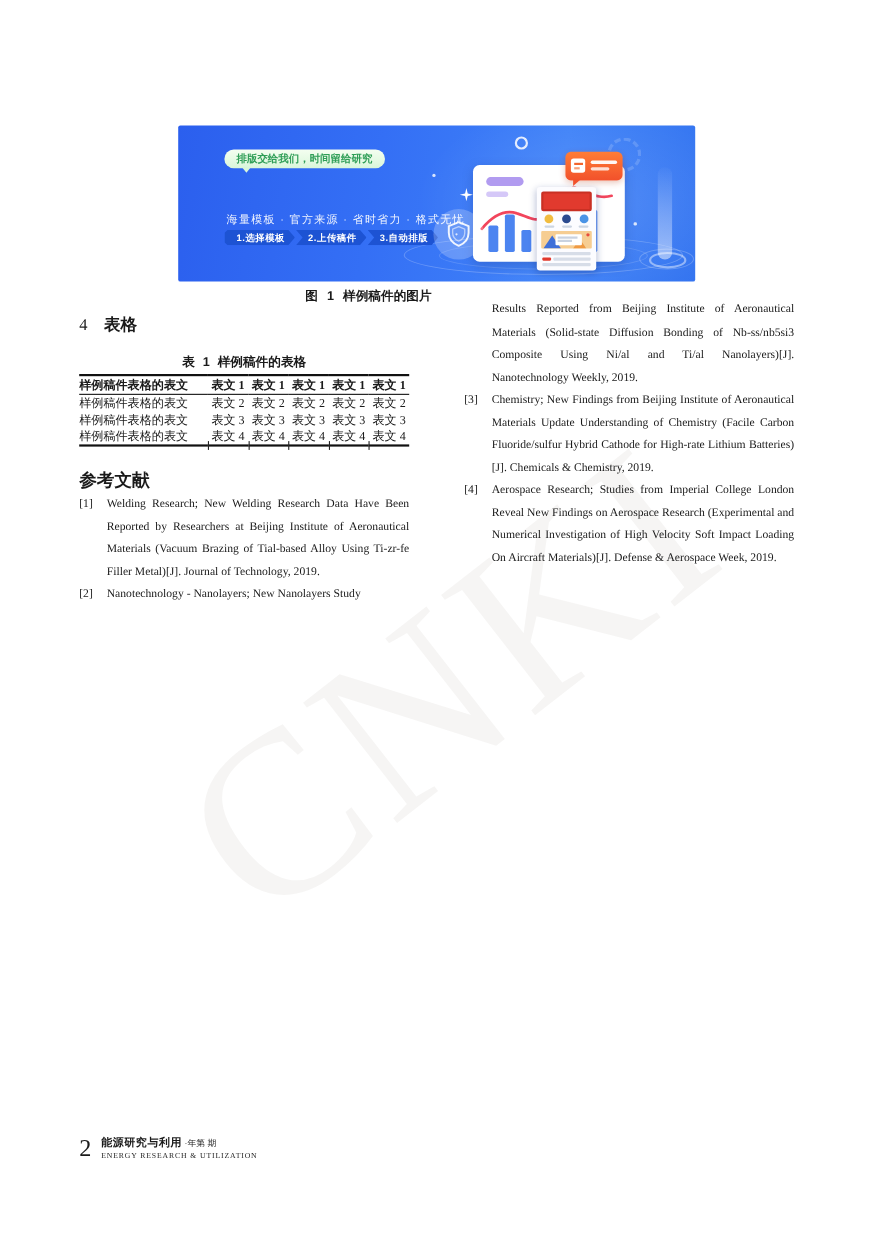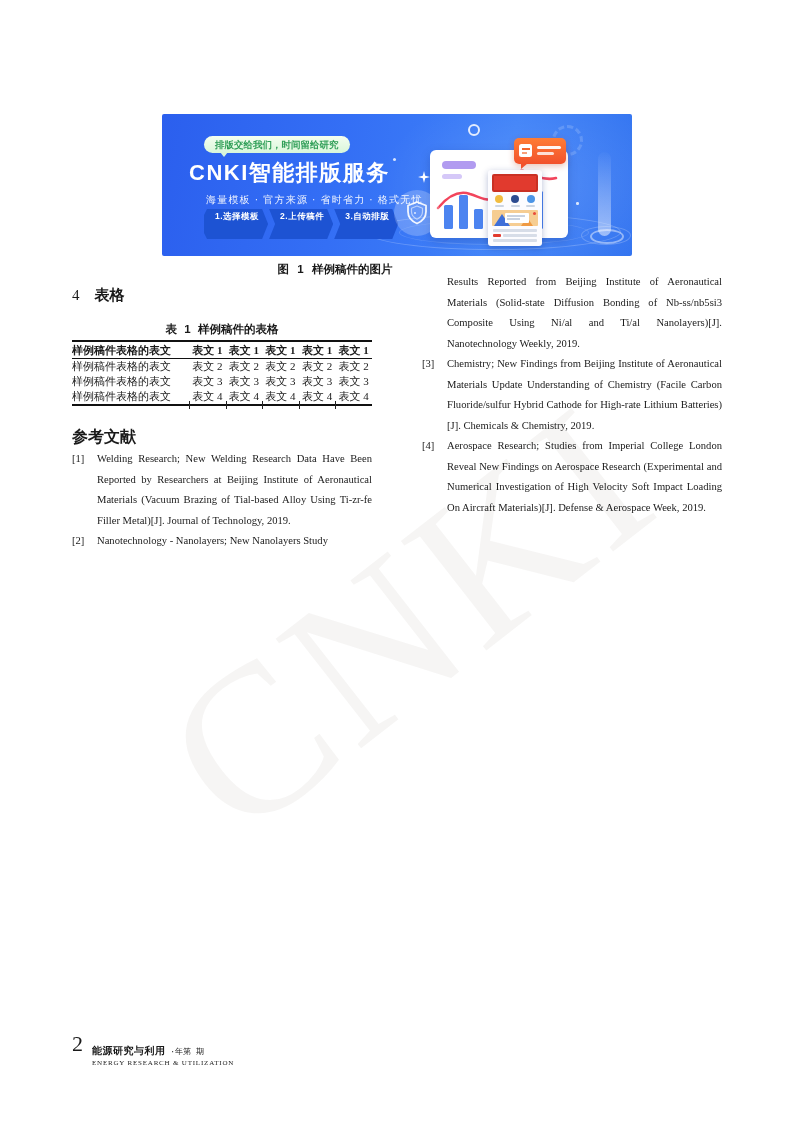--- a/index.html
+++ b/index.html
@@ -23,21 +23,21 @@
      background:linear-gradient(180deg,#f4fef0,#d9f6da);color:#2f9e57;font-size:9.5px;
      font-weight:bold;border-radius:9px;white-space:nowrap;}
   .pill::after{content:"";position:absolute;left:16px;bottom:-4px;
      border-left:4px solid transparent;border-right:4px solid transparent;border-top:5px solid #d9f6da;}
   .b-title{position:absolute;left:27px;top:44px;font-size:22px;font-weight:bold;color:#ffffff;
      letter-spacing:1.5px;white-space:nowrap;}
   .b-sub{position:absolute;left:44px;top:79px;font-size:10px;color:rgba(255,255,255,0.93);
      letter-spacing:1.2px;white-space:nowrap;}
   .steps{position:absolute;left:42px;top:95px;display:flex;}
   .step{height:14px;line-height:14px;background:#1d53d3;color:#ffffff;font-size:8.5px;
-     font-weight:bold;padding:0 9px 16px 11px;margin-right:1px;letter-spacing:0.5px;white-space:nowrap;
+     font-weight:bold;padding:0 9px 0 11px;margin-right:1px;letter-spacing:0.5px;white-space:nowrap;
      clip-path:polygon(0 0,calc(100% - 6px) 0,100% 50%,calc(100% - 6px) 100%,0 100%,6px 50%);}
   .step.s1{clip-path:polygon(3px 0,calc(100% - 6px) 0,100% 50%,calc(100% - 6px) 100%,3px 100%,0 80%,0 20%);}
 
   
   .ring{position:absolute;border-radius:50%;}
   .ring-a{left:205px;top:100px;width:252px;height:34px;border:1px solid rgba(255,255,255,0.22);}
   .ring-b{left:237px;top:106px;width:188px;height:23px;border:1px solid rgba(255,255,255,0.15);}
   .beam{position:absolute;left:436px;top:38px;width:13px;height:84px;border-radius:7px;
      background:linear-gradient(180deg,rgba(255,255,255,0.02),rgba(255,255,255,0.5));}
   .base1{position:absolute;left:428px;top:115px;width:30px;height:11px;border-radius:50%;
@@ -114,22 +114,22 @@
   .refs{position:absolute;width:300px;z-index:1;}
   .refs-left{left:72px;top:449px;}
   .refs-right{left:422px;top:272px;}
   .ref{display:flex;font-size:10.6px;line-height:20.5px;}
   .ref-label{flex:0 0 25px;}
   .ref-text{flex:1;text-align:justify;}
 
   
   .footer{position:absolute;left:72px;top:1032px;display:flex;align-items:flex-start;z-index:1;}
   .pnum{font-family:"Liberation Serif",serif;font-size:22px;line-height:24px;margin-right:9px;}
-  .jline{font-family:Liberation Mono, monospace;font-weight:bold;font-size:10px;line-height:12px;
-     margin-top:14px;letter-spacing:0.5px;}
+  .jline{font-family:Liberation Sans, sans-serif;font-weight:bold;font-size:10px;line-height:12px;
+     margin-top:2px;letter-spacing:0.5px;}
   .jissue{font-weight:normal;font-size:8px;letter-spacing:0;}
   .jen{font-family:"Liberation Serif",serif;font-size:7px;letter-spacing:0.8px;color:#222;margin-top:1px;}
 </style>
 </head>
 <body>
 
 <div class="page">
 
   <div class="watermark">CNKI</div>
 
@@ -205,21 +205,20 @@
     </div>
 
     <div class="decor circ"></div>
     <div class="decor spark"></div>
     <div class="decor gear"></div>
     <div class="decor dotw dw1"></div>
     <div class="decor dotw dw2"></div>
     <div class="decor dotw dw3"></div>
 
     <div class="pill">排版交给我们，时间留给研究</div>
-    <div class="b-title">CNKI智能排版服务</div>
     <div class="b-sub">海量模板 · 官方来源 · 省时省力 · 格式无忧</div>
     <div class="steps">
       <div class="step s1">1.选择模板</div>
       <div class="step">2.上传稿件</div>
       <div class="step">3.自动排版</div>
     </div>
   </div>
 
   <div class="fig-caption">图 1 样例稿件的图片</div>
 

